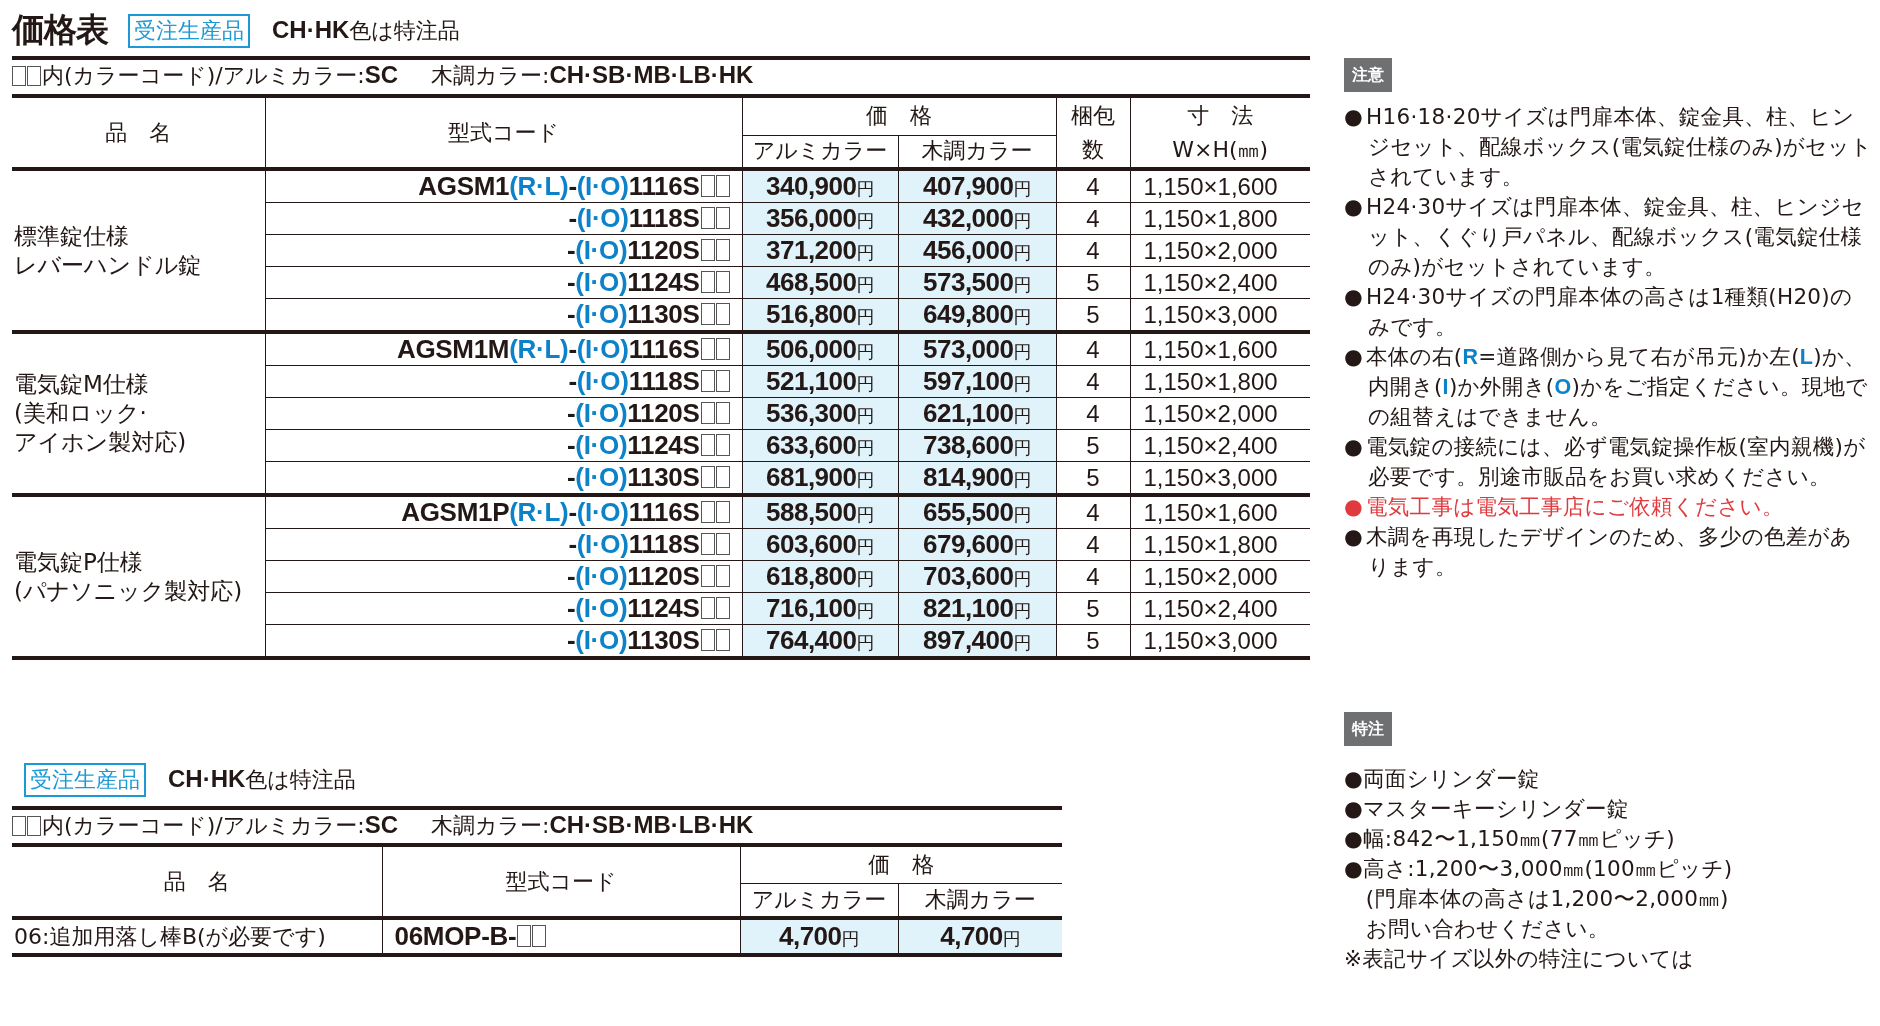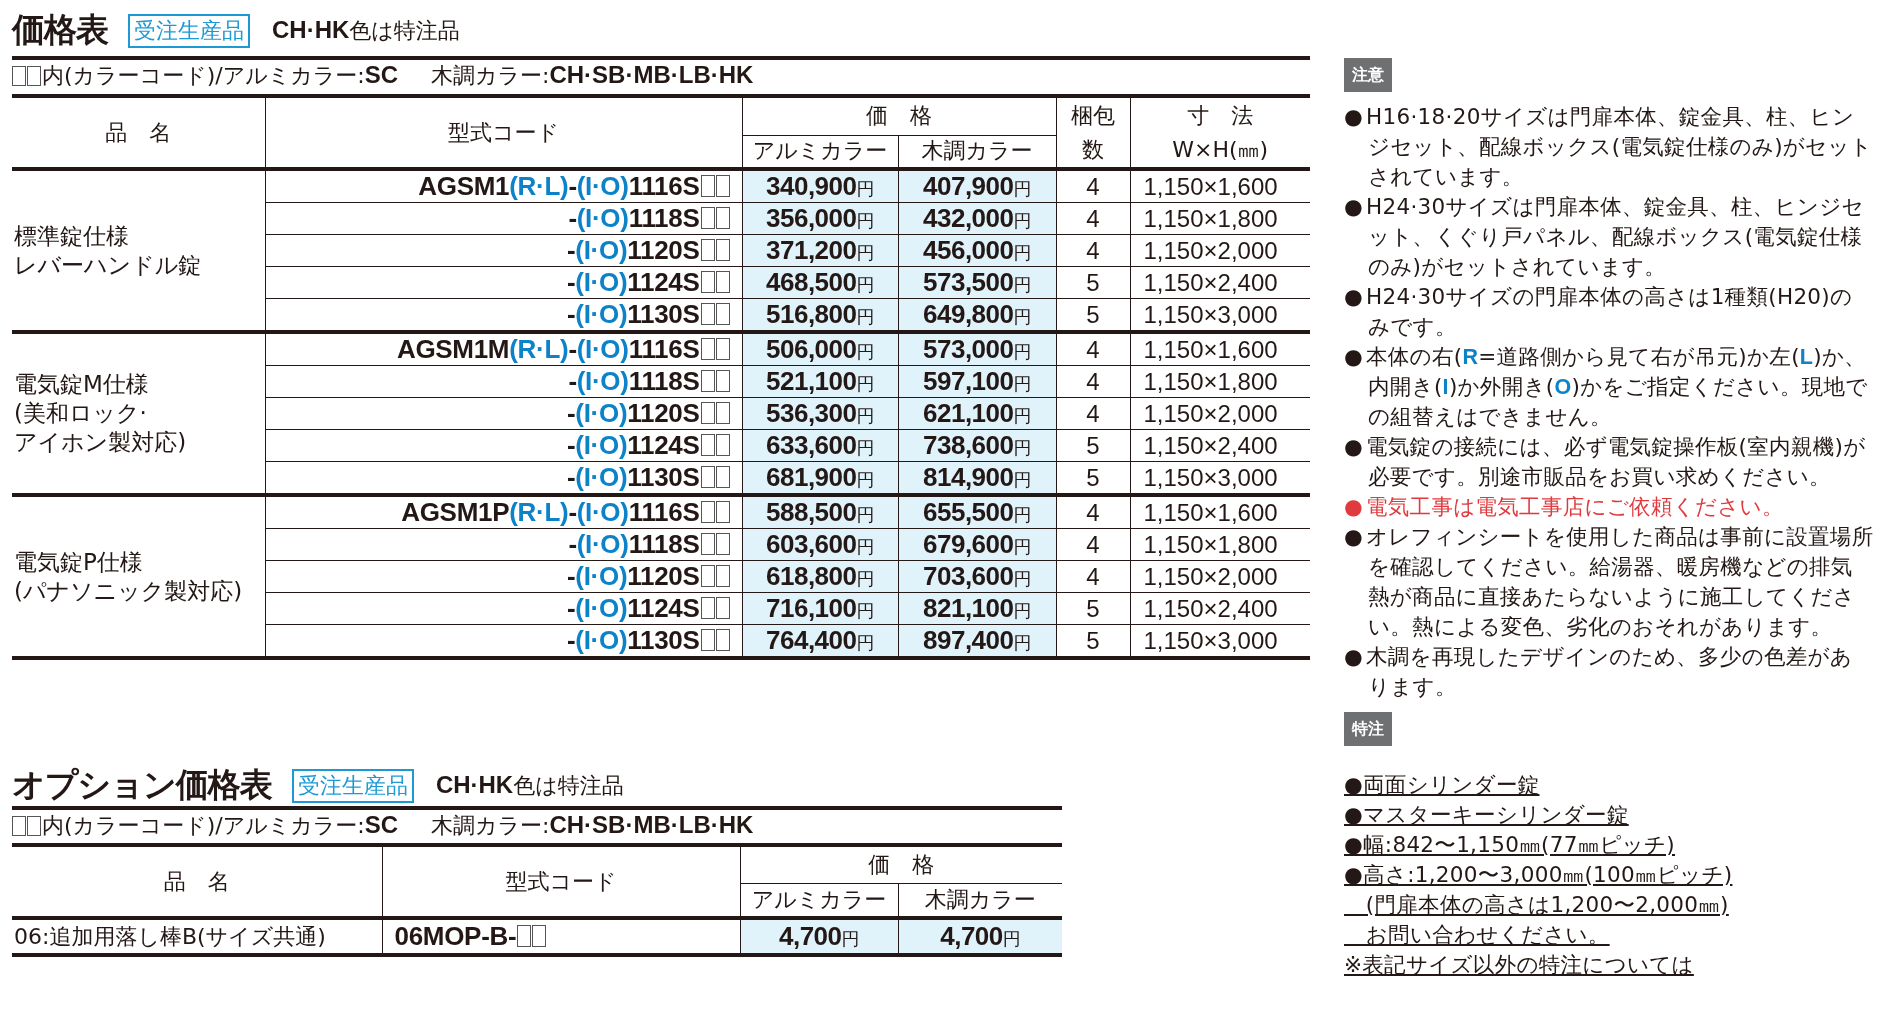--- a/index.html
+++ b/index.html
@@ -185,21 +185,20 @@
         <td class="code">-<span class="blue">(I·O)</span>1130S<span class="sqs"></span><span class="sqs"></span></td>
         <td class="price">764,400<span class="yen">円</span></td>
         <td class="price">897,400<span class="yen">円</span></td>
         <td class="pack">5</td>
         <td class="dims rcol">1,150×3,000</td>
       </tr>
     </tbody>
 </table>
 
 <div class="title-row" style="top:763px;">
-  <span class="title-main">オプション価格表</span>
   <span class="badge">受注生産品</span>
   <span class="title-note"><b>CH·HK</b><span>色は特注品</span></span>
 </div>
 
 <div class="subbar" style="top:806px; width:1050px; height:41px;">
   <span class="sq"></span><span class="sq"></span><span>内(カラーコード)/アルミカラー:</span><b>SC</b>
   <span style="display:inline-block;width:26px;"></span><span>木調カラー:</span><b>CH·SB·MB·LB·HK</b>
 </div>
 
 <table id="option-table" style="left:12px; top:847px; width:1050px;">
@@ -215,45 +214,44 @@
     <th rowspan="2">型式コード</th>
     <th class="rcol" colspan="2">価　格</th>
   </tr>
   <tr style="height:35px;">
     <th>アルミカラー</th>
     <th class="rcol">木調カラー</th>
   </tr>
   </tbody>
     <tbody id="option-body">
       <tr class="thick-top thick-bottom" style="height: 37px;">
-        <td class="lcol" style="font-size: 22px; padding-left: 2px;">06:追加用落し棒B(サイズ共通)</td>
+        <td class="lcol" style="font-size: 22px; padding-left: 2px;">06:追加用落し棒B(が必要です)</td>
         <td class="code" style="text-align: left; padding-left: 12px;">06MOP-B-<span class="sqs"></span><span class="sqs"></span></td>
         <td class="price">4,700<span class="yen">円</span></td>
         <td class="price rcol">4,700<span class="yen">円</span></td>
       </tr>
     </tbody>
 </table>
 
 <div class="notes" style="top:58px;">
   <span class="tag">注意</span>
   <ul class="note-list" id="caution-list">
       <li><span class="bullet">●</span>H16·18·20サイズは門扉本体、錠金具、柱、ヒンジセット、配線ボックス(電気錠仕様のみ)がセットされています。</li>
       <li><span class="bullet">●</span>H24·30サイズは門扉本体、錠金具、柱、ヒンジセット、くぐり戸パネル、配線ボックス(電気錠仕様のみ)がセットされています。</li>
       <li><span class="bullet">●</span>H24·30サイズの門扉本体の高さは1種類(H20)のみです。</li>
       <li><span class="bullet">●</span>本体の右(<span class="blue">R</span>=道路側から見て右が吊元)か左(<span class="blue">L</span>)か、内開き(<span class="blue">I</span>)か外開き(<span class="blue">O</span>)かをご指定ください。現地での組替えはできません。</li>
       <li><span class="bullet">●</span>電気錠の接続には、必ず電気錠操作板(室内親機)が必要です。別途市販品をお買い求めください。</li>
       <li class="red"><span class="bullet">●</span>電気工事は電気工事店にご依頼ください。</li>
-      <li><span class="bullet">●</span>オレフィンシートを使用した商品は事前に設置場所を確認してください。給湯器、暖房機などの排気熱が商品に直接あたらないように施工してください。熱による変色、劣化のおそれがあります。</li>
       <li><span class="bullet">●</span>木調を再現したデザインのため、多少の色差があります。</li>
     </ul>
 </div>
 
 <div class="notes" style="top:712px;">
   <span class="tag">特注</span>
-  <ul class="note-list special-list" id="special-list" style="margin-top:24px;text-decoration:underline;">
+  <ul class="note-list special-list" id="special-list" style="margin-top:18px;">
       <li>●両面シリンダー錠</li>
       <li>●マスターキーシリンダー錠</li>
       <li>●幅:842〜1,150㎜(77㎜ピッチ)</li>
       <li>●高さ:1,200〜3,000㎜(100㎜ピッチ)</li>
       <li>　(門扉本体の高さは1,200〜2,000㎜)</li>
       <li>　お問い合わせください。</li>
       <li>※表記サイズ以外の特注については</li>
     </ul>
 </div>
 

